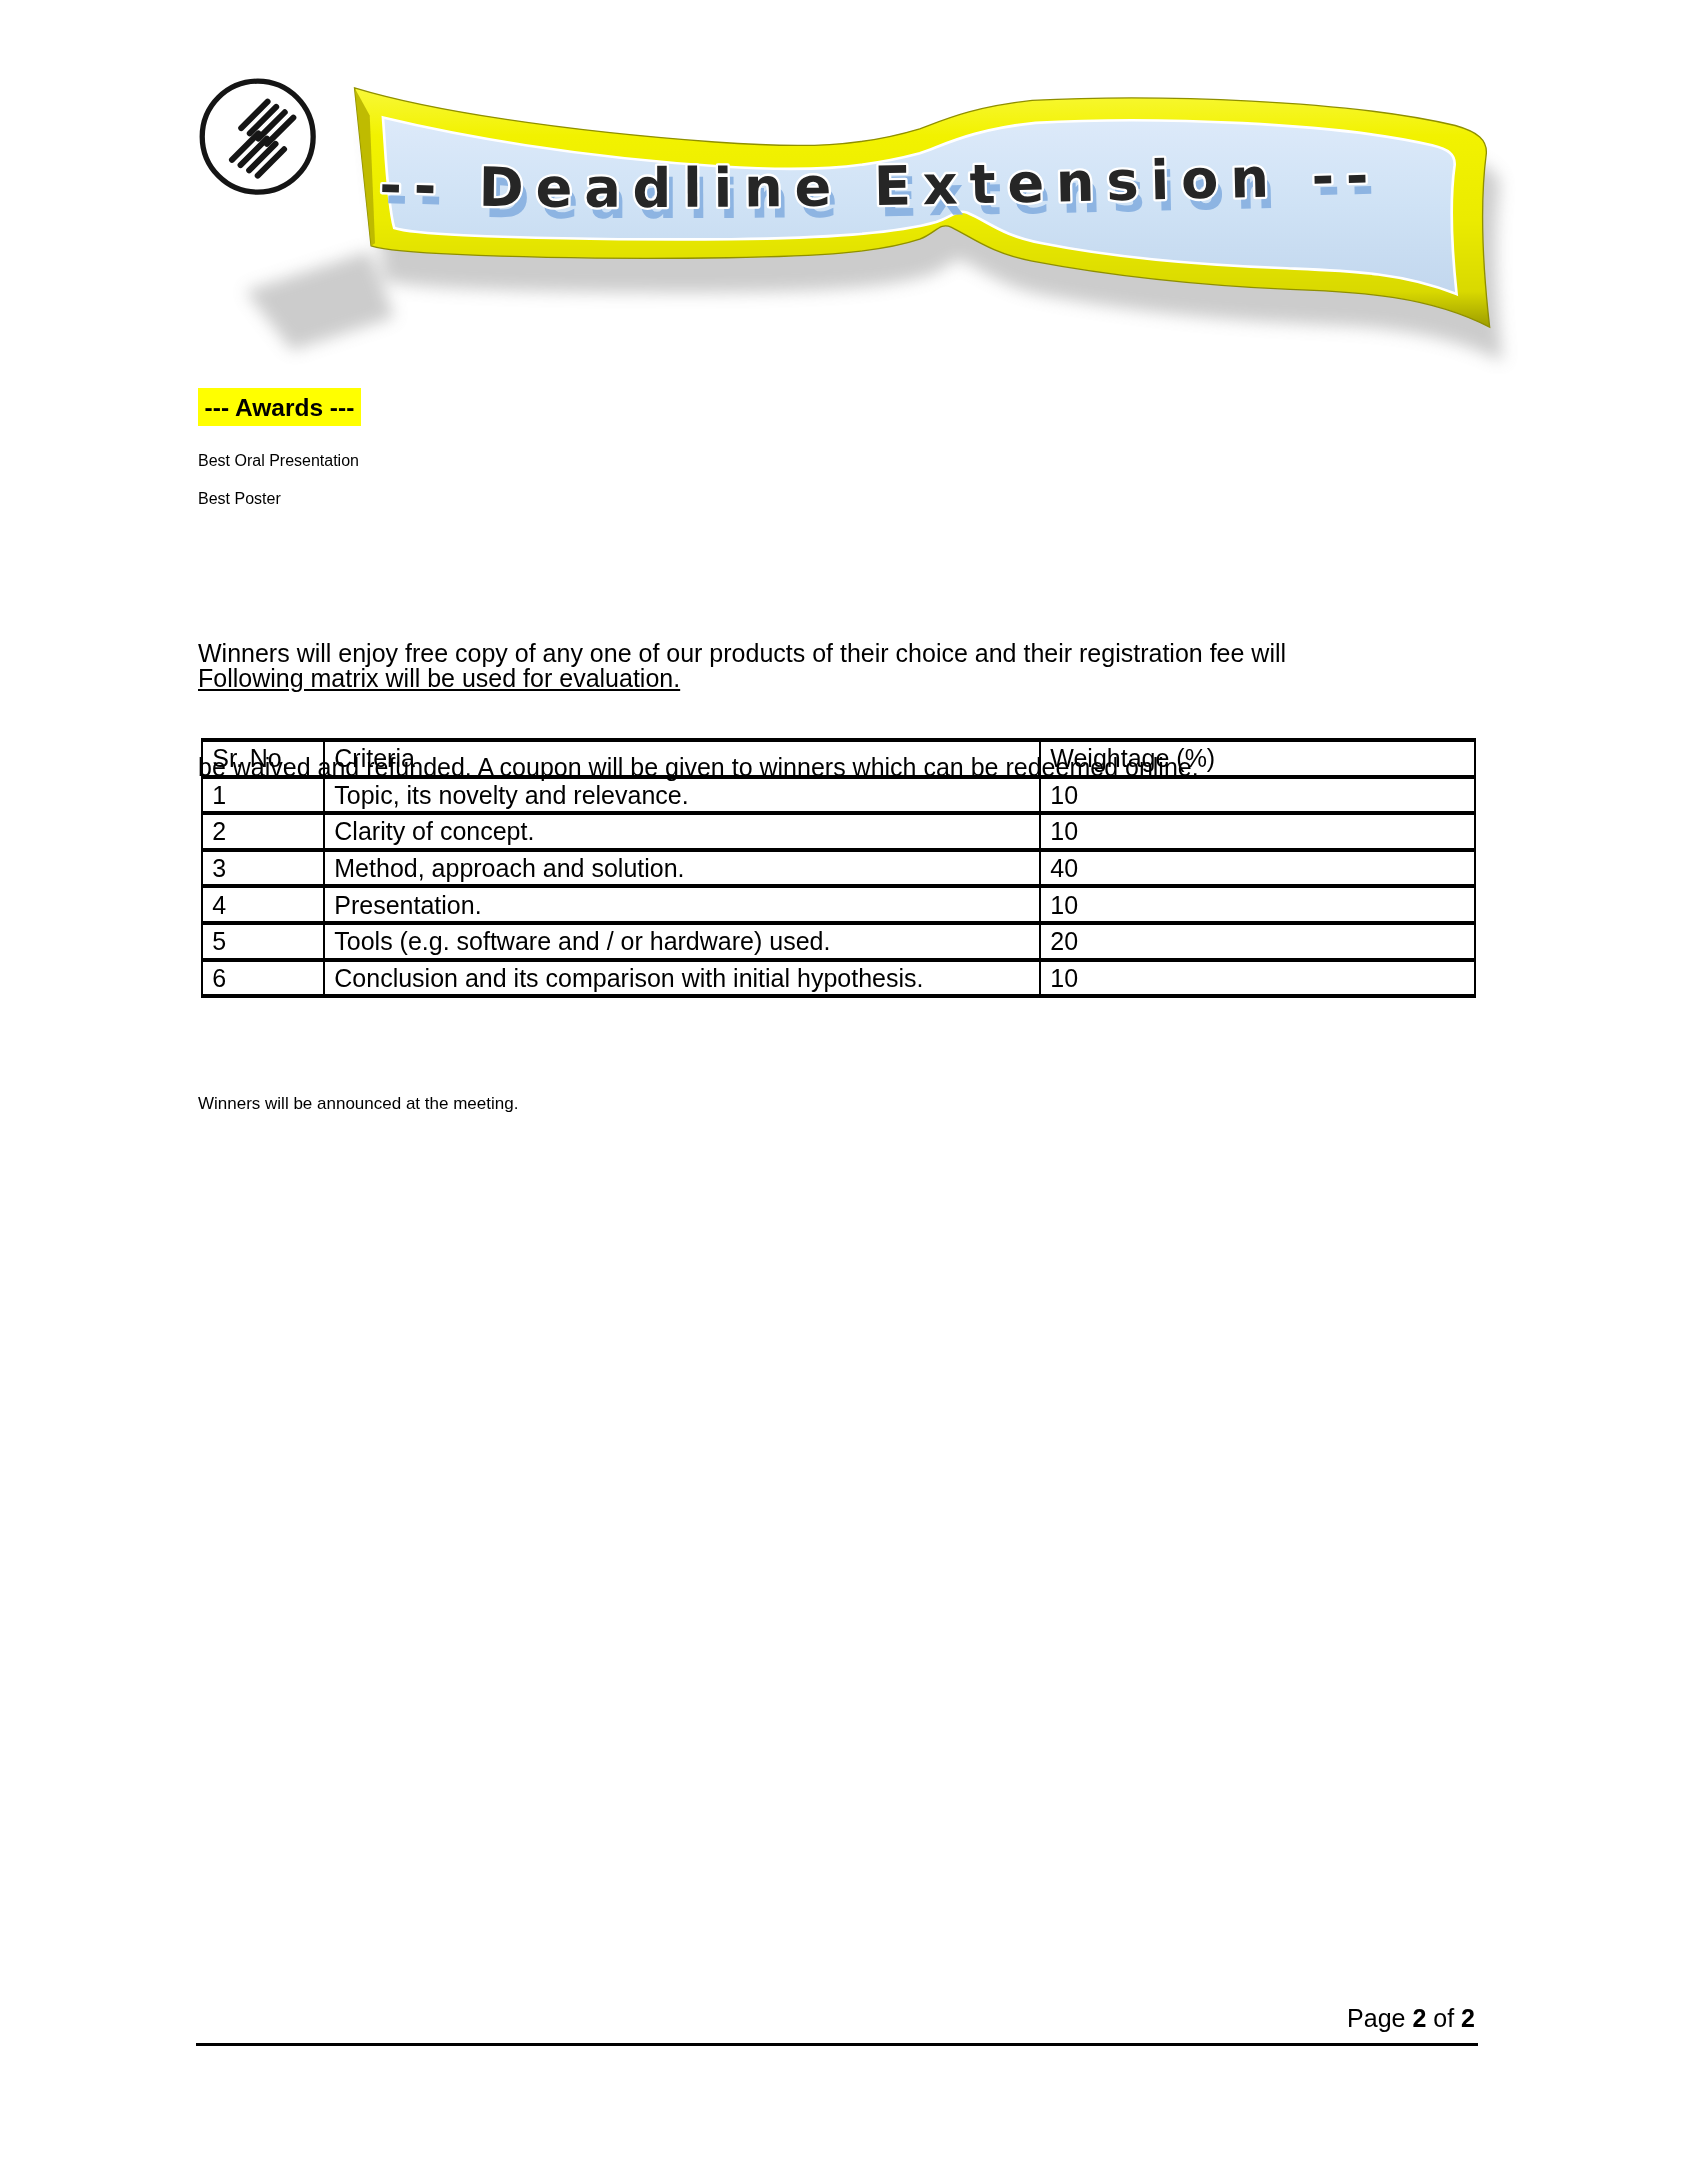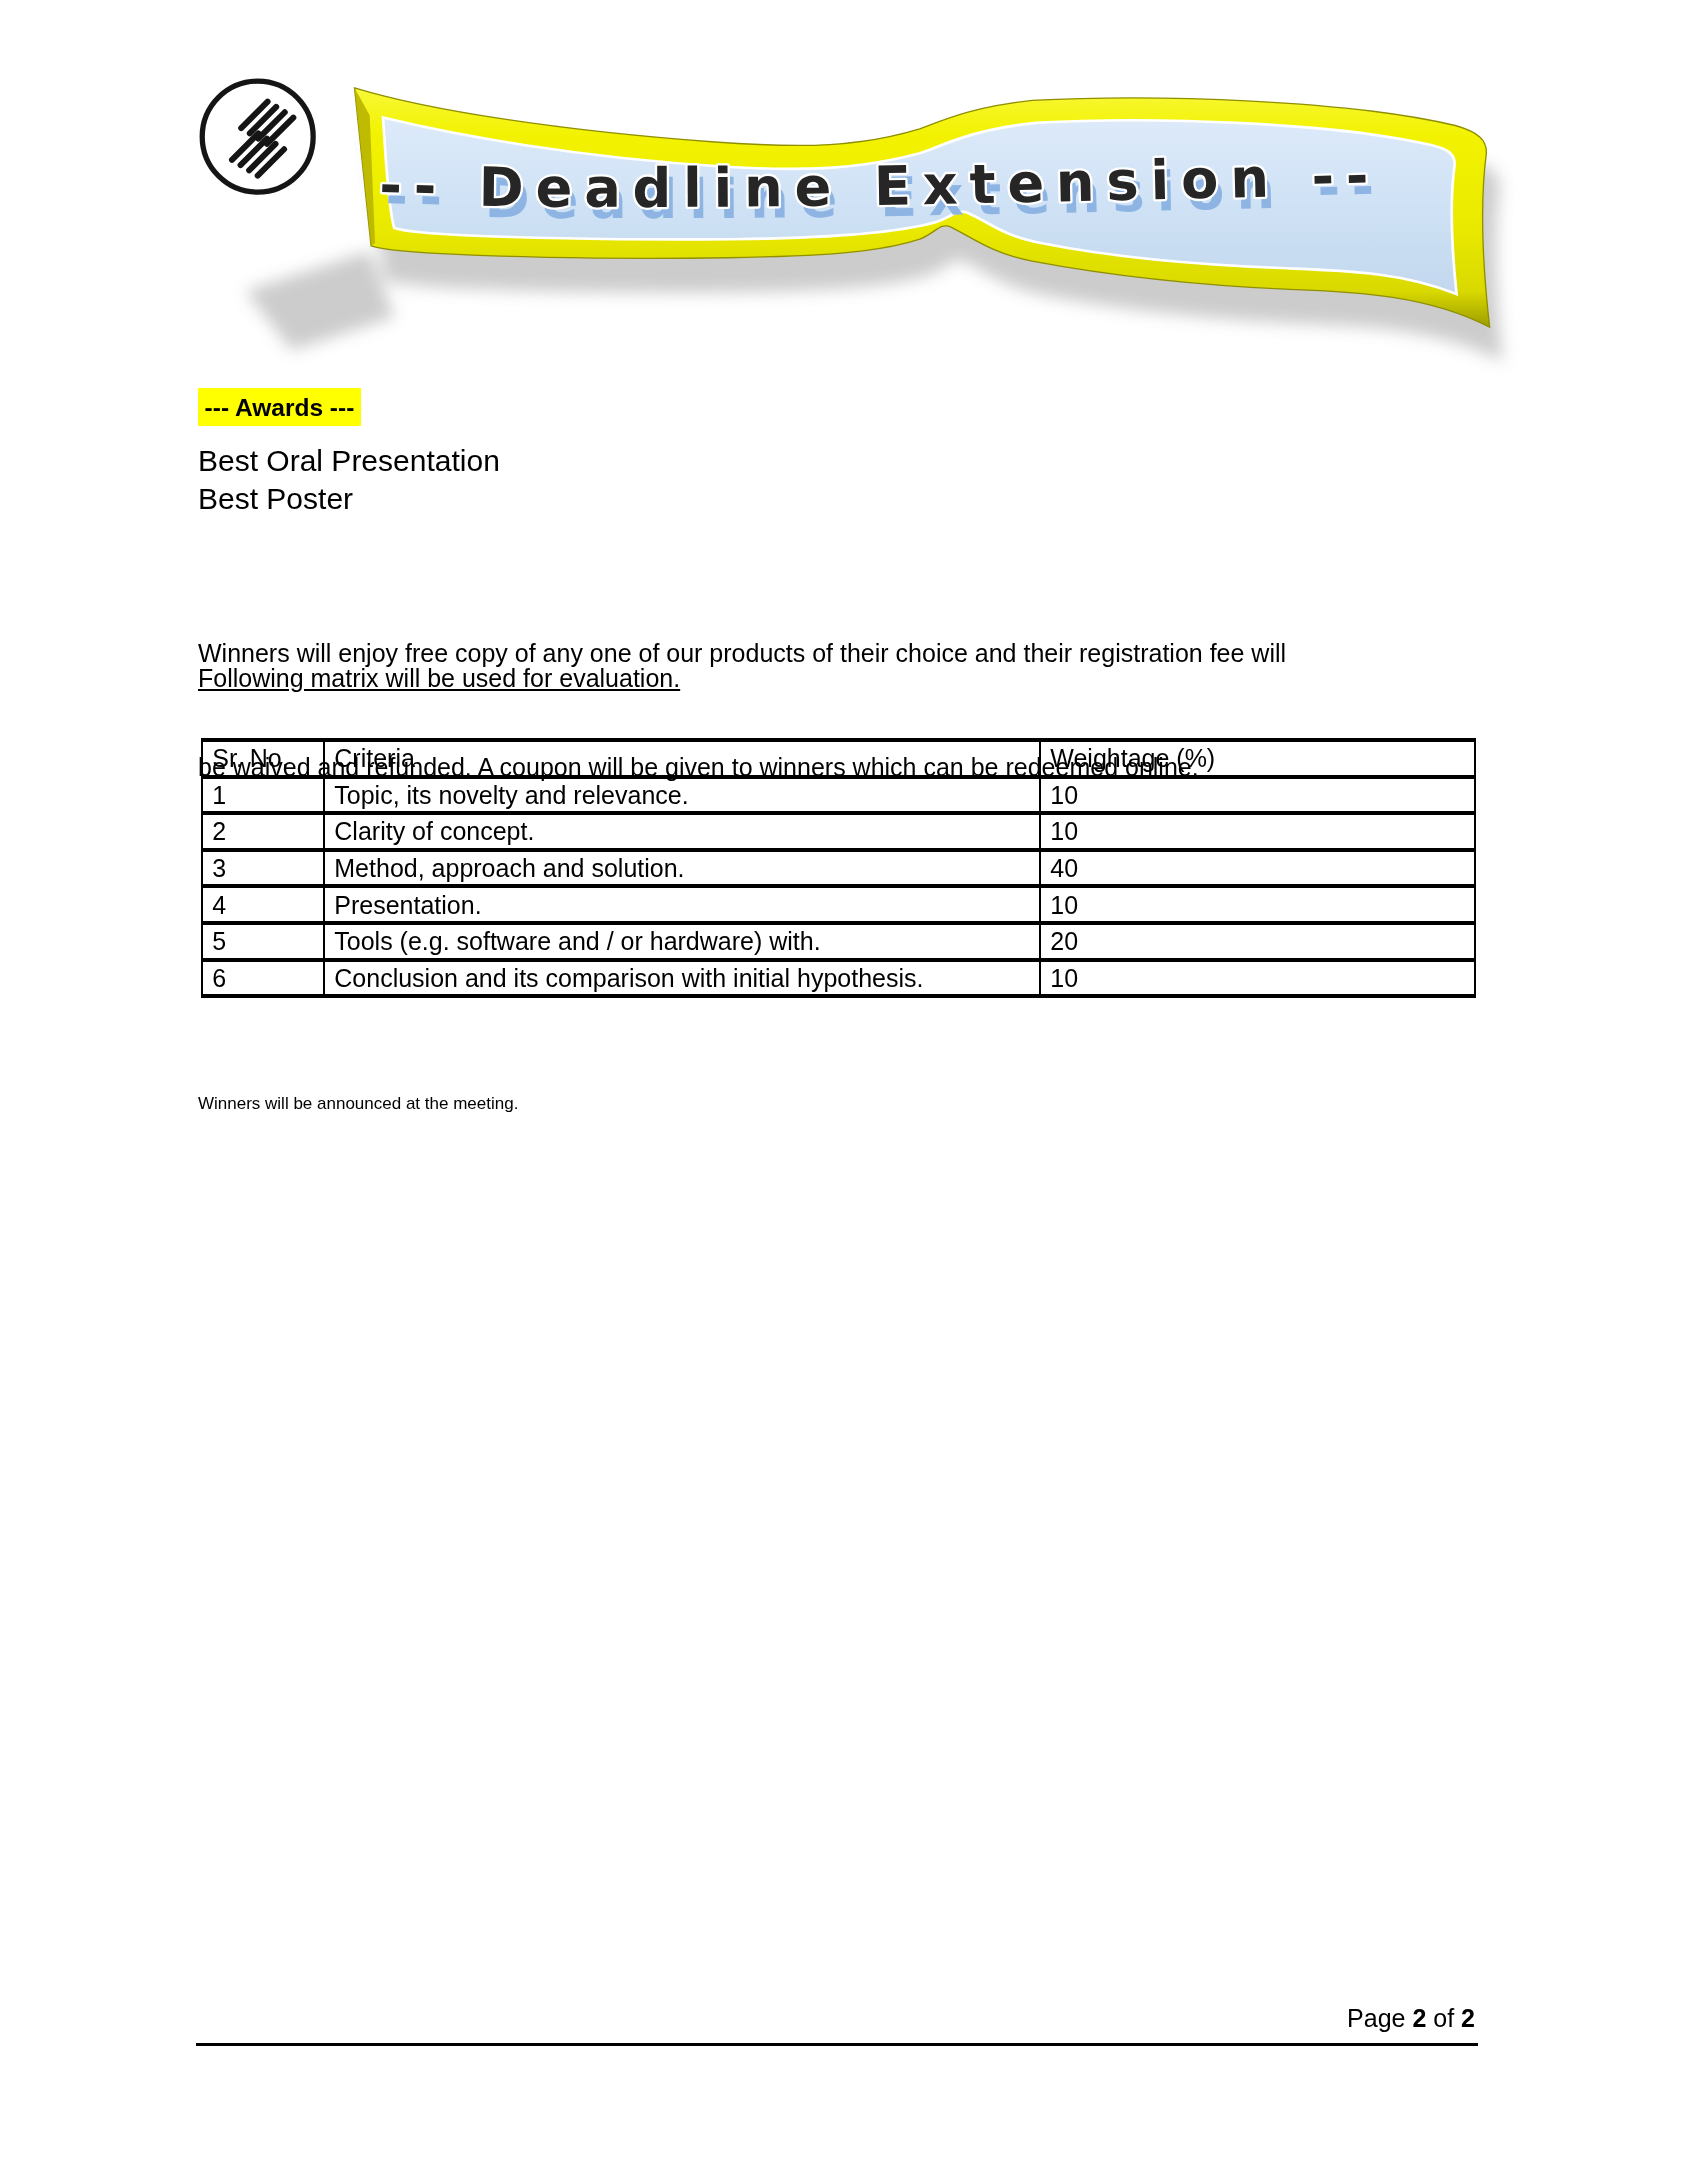--- a/index.html
+++ b/index.html
@@ -23,21 +23,21 @@
   
   .awards-highlight{
     position:absolute;left:198px;top:368px;
     background:#ffff00;
     font-size:24.5px;font-weight:bold;
     line-height:29px;
     padding:4.6px 6.6px;
     white-space:pre;
     margin-top:20px;
   }
-  .award-list{position:absolute;left:198px;top:442px;font-size:30px;line-height:38px;}
+  .award-list{position:absolute;left:198px;top:442px;font-size:16px;line-height:38px;}
   .para{position:absolute;left:198px;top:558px;font-size:25px;line-height:38px;white-space:pre;}
   .following{position:absolute;left:198px;top:659px;font-size:25px;line-height:38px;text-decoration:underline;}
   .announce{position:absolute;left:198px;top:1085px;font-size:17px;line-height:38px;}
   
   .eval-table{
     position:absolute;left:201px;top:738px;
     border-collapse:collapse;table-layout:fixed;
     width:1274px;
   }
   .eval-table th,.eval-table td{
@@ -194,21 +194,21 @@
       <td>Method, approach and solution.</td>
       <td>40</td>
     </tr>
     <tr>
       <td>4</td>
       <td>Presentation.</td>
       <td>10</td>
     </tr>
     <tr>
       <td>5</td>
-      <td>Tools (e.g. software and / or hardware) with.</td>
+      <td>Tools (e.g. software and / or hardware) used.</td>
       <td>20</td>
     </tr>
     <tr>
       <td>6</td>
       <td>Conclusion and its comparison with initial hypothesis.</td>
       <td>10</td>
     </tr>
   </tbody>
     </table>
 

